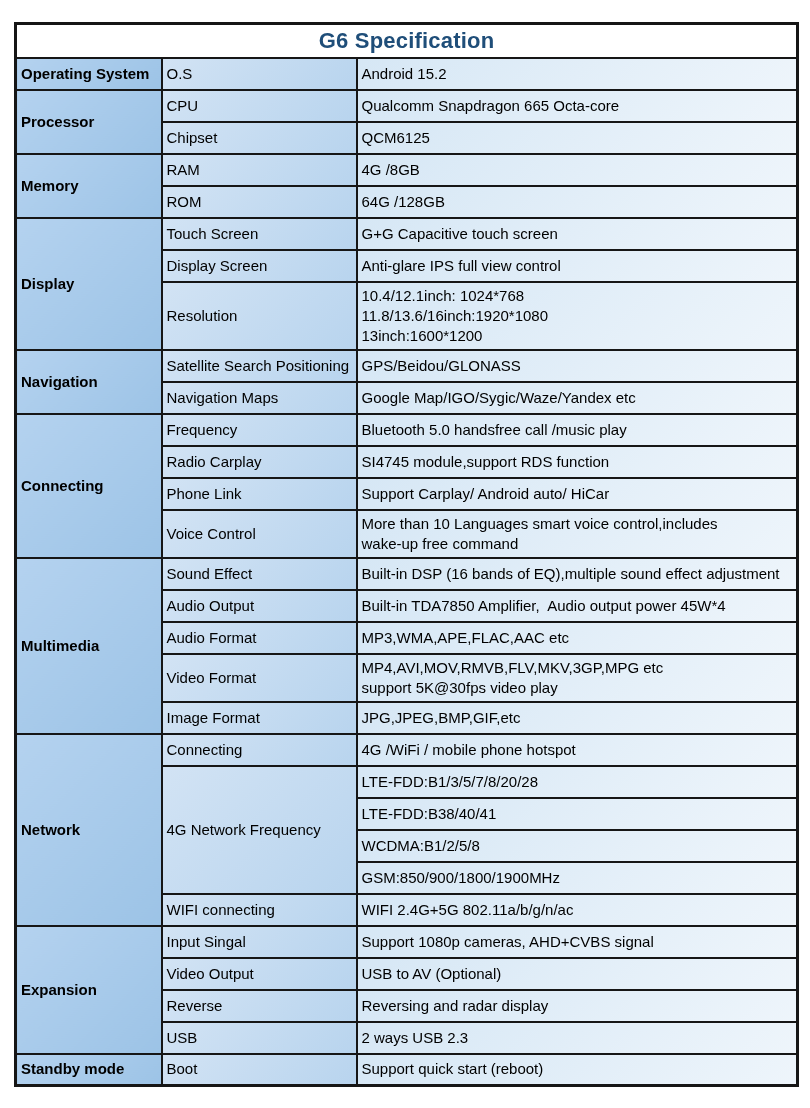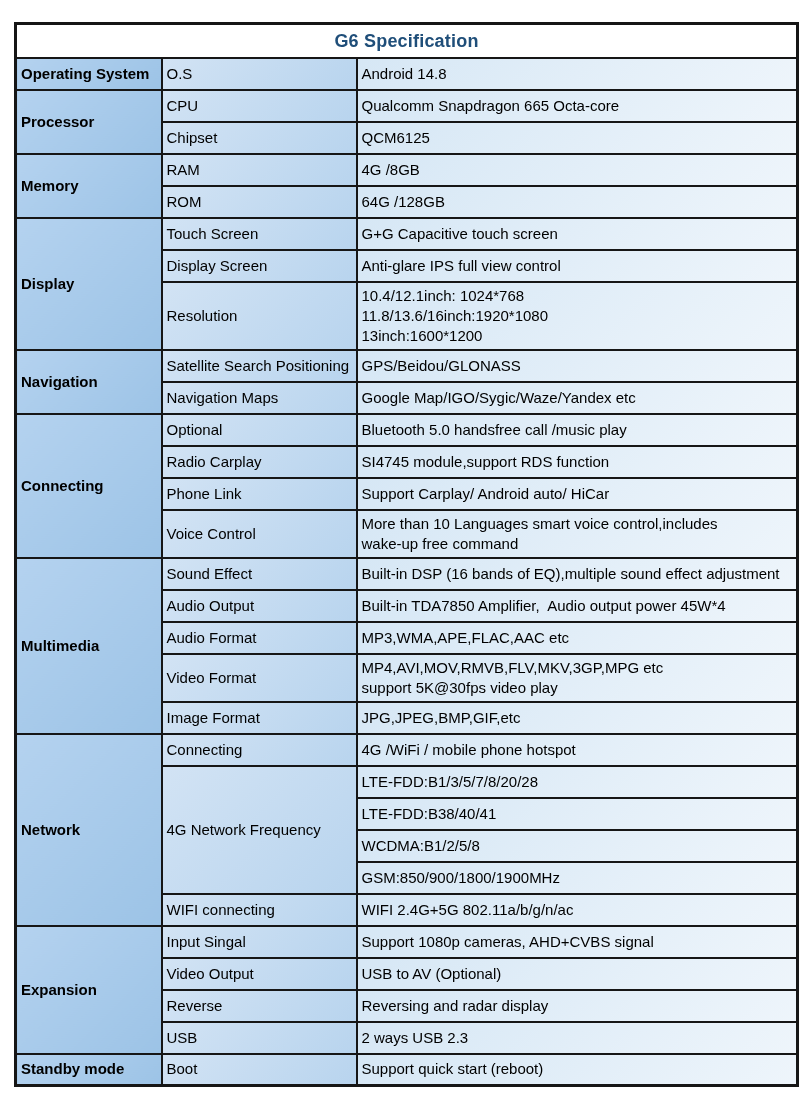--- a/index.html
+++ b/index.html
@@ -33,21 +33,21 @@
     vertical-align: middle;
     font-size: 15px;
     line-height: 20px;
     padding: 3px 4px;
   }
   tr { height: 32px; }
   th.title-cell {
     background: #ffffff;
     height: 34px;
     text-align: center;
-    font-size: 18px;
+    font-size: 22px;
     font-weight: bold;
     color: var(--title-c);
     letter-spacing: 0.2px;
   }
   td.cat {
     background: linear-gradient(135deg, var(--cat1) 0%, var(--cat2) 100%);
     font-weight: bold;
     white-space: pre-line;
   }
   td.label {
@@ -72,21 +72,21 @@
     </colgroup>
     <thead>
       <tr>
         <th class="title-cell" colspan="3">G6 Specification</th>
       </tr>
     </thead>
     <tbody>
         <tr>
           <td class="cat" rowspan="1">Operating System</td>
           <td class="label" rowspan="1">O.S</td>
-          <td class="value">Android 14.8</td>
+          <td class="value">Android 15.2</td>
         </tr>
         <tr>
           <td class="cat" rowspan="2">Processor</td>
           <td class="label" rowspan="1">CPU</td>
           <td class="value">Qualcomm Snapdragon 665 Octa-core</td>
         </tr>
         <tr>
           <td class="label" rowspan="1">Chipset</td>
           <td class="value">QCM6125</td>
         </tr>
@@ -118,21 +118,21 @@
           <td class="cat" rowspan="2">Navigation</td>
           <td class="label" rowspan="1">Satellite Search Positioning</td>
           <td class="value">GPS/Beidou/GLONASS</td>
         </tr>
         <tr>
           <td class="label" rowspan="1">Navigation Maps</td>
           <td class="value">Google Map/IGO/Sygic/Waze/Yandex etc</td>
         </tr>
         <tr>
           <td class="cat" rowspan="4">Connecting</td>
-          <td class="label" rowspan="1">Optional</td>
+          <td class="label" rowspan="1">Frequency</td>
           <td class="value">Bluetooth 5.0 handsfree call /music play</td>
         </tr>
         <tr>
           <td class="label" rowspan="1">Radio Carplay</td>
           <td class="value">SI4745 module,support RDS function</td>
         </tr>
         <tr>
           <td class="label" rowspan="1">Phone Link</td>
           <td class="value">Support Carplay/ Android auto/ HiCar</td>
         </tr>

